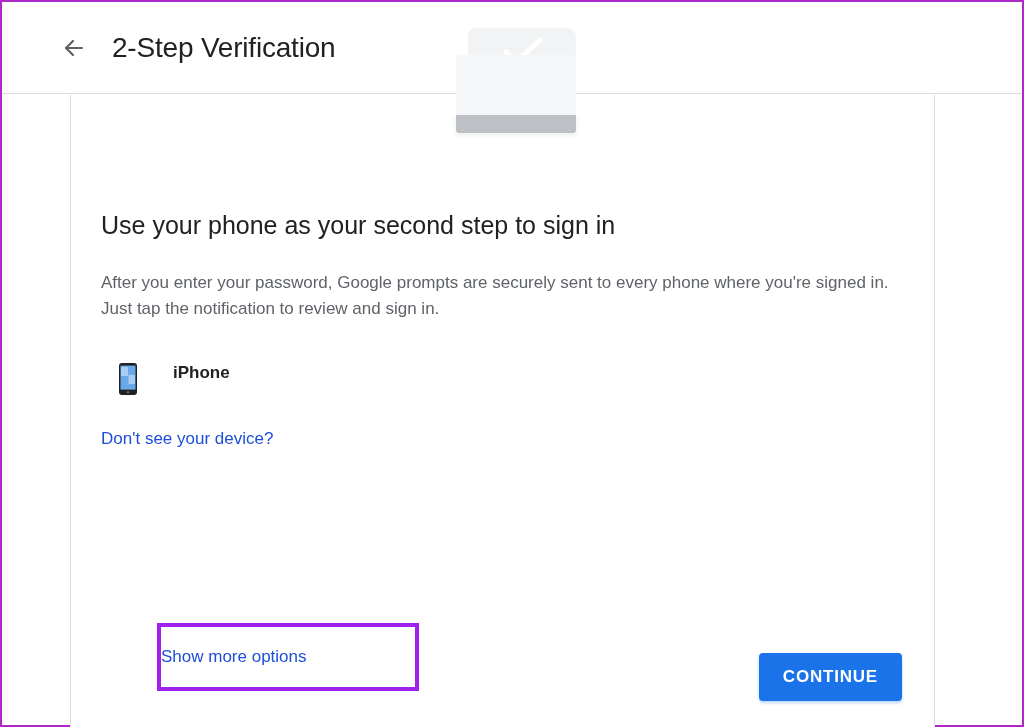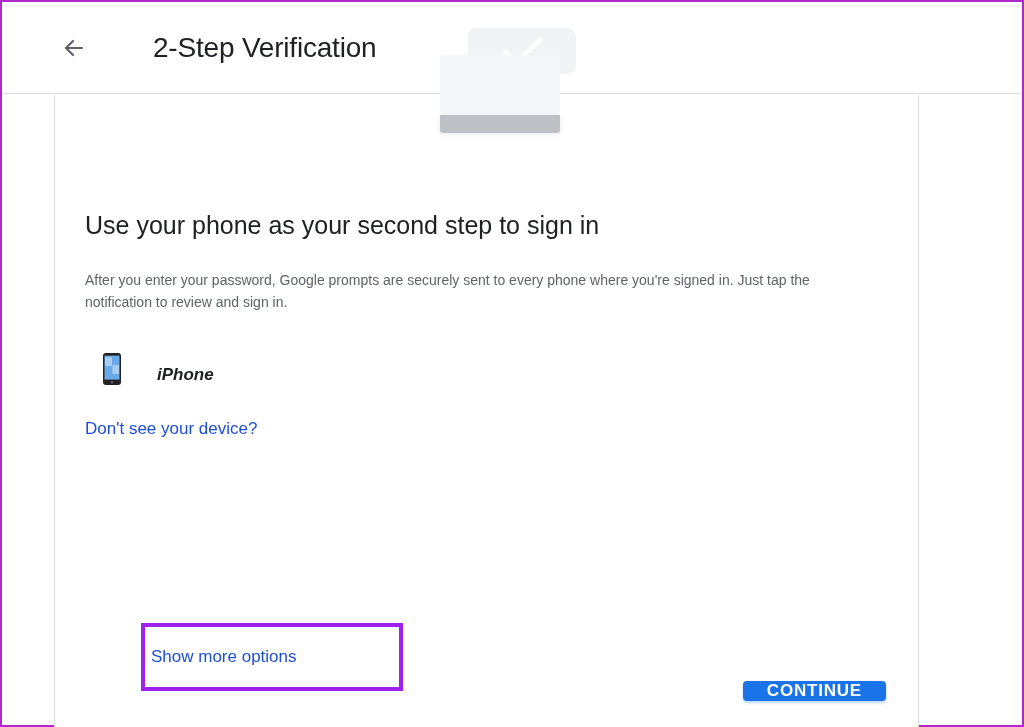--- a/index.html
+++ b/index.html
@@ -18,21 +18,20 @@
       position: relative;
     }
     .header {
       height: 92px;
       width: 100%;
       background: #fff;
       border-bottom: 1px solid #dadce0;
       display: flex;
       align-items: center;
       padding-left: 60px;
-      gap: 41px;
     }
     .back-arrow {
       width: 24px;
       height: 24px;
       margin-right: 26px;
       color: #5f6368;
       cursor: pointer;
     }
     .header-title {
       font-size: 28px;
@@ -43,21 +42,21 @@
     .speech-bubble {
       position: absolute;
       top: 22px;
       left: 462px;
       width: 116px;
       height: 68px;
     }
     .content-wrap {
       position: absolute;
       top: 93px;
-      left: 52px;
+      left: 68px;
       width: 865px;
       height: 632px;
       border-left: 1px solid #dadce0;
       border-right: 1px solid #dadce0;
       background: #fff;
     }
     .illus {
       position: absolute;
       top: -40px;
       left: 345px;
@@ -87,38 +86,37 @@
     .main {
       padding: 116px 30px 0 30px;
     }
     .main-heading {
       font-size: 25px;
       color: #202124;
       font-weight: 400;
       margin-bottom: 30px;
     }
     .sub-text {
-      font-size: 14px;
+      font-size: 17px;
       color: #5f6368;
       line-height: 1.55;
       margin-bottom: 30px;
       max-width: 790px;
     }
     .section-label {
       font-size: 18px;
       font-weight: 700;
       color: #202124;
       margin-bottom: 24px;
     }
     .device-row {
       display: flex;
-      align-items: flex-end;
+      align-items: flex-start;
       padding: 10px 0 10px 18px;
       margin-bottom: 24px;
-      font-style: italic;
     }
     .device-icon {
       width: 18px;
       height: 32px;
       margin-right: 36px;
     }
     .device-name {
       font-size: 17px;
       font-weight: 700;
       color: #202124;
@@ -131,32 +129,32 @@
     }
     .highlight-box {
       position: absolute;
       left: 86px;
       top: 528px;
       width: 262px;
       height: 68px;
       border: 4px solid #a020f0;
       display: flex;
       align-items: center;
-      padding-left: 6px;
+      padding-left: 0;
     }
     .continue-btn {
       position: absolute;
       right: 32px;
       bottom: 26px;
       background: #1a73e8;
       color: #fff;
       font-size: 17px;
       font-weight: 700;
       letter-spacing: 0.8px;
-      padding: 0 24px;
+      padding: 14px 24px;
       border: none;
       border-radius: 4px;
       cursor: pointer;
       box-shadow: 0 2px 3px rgba(26,115,232,0.3);
     }
   </style>
 </head>
 <body>
 
 <div class="outer">

